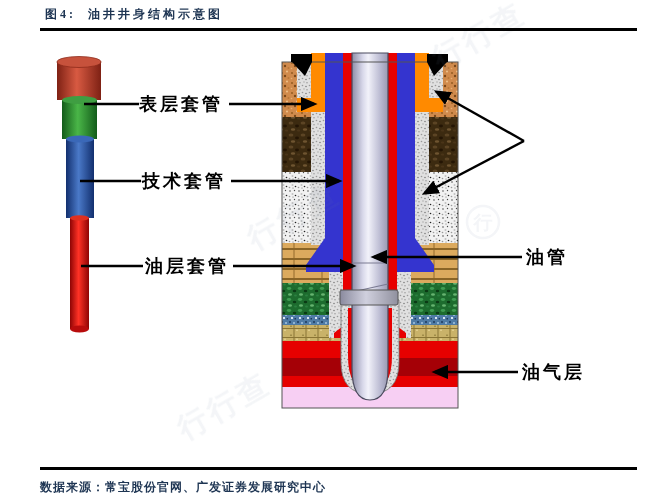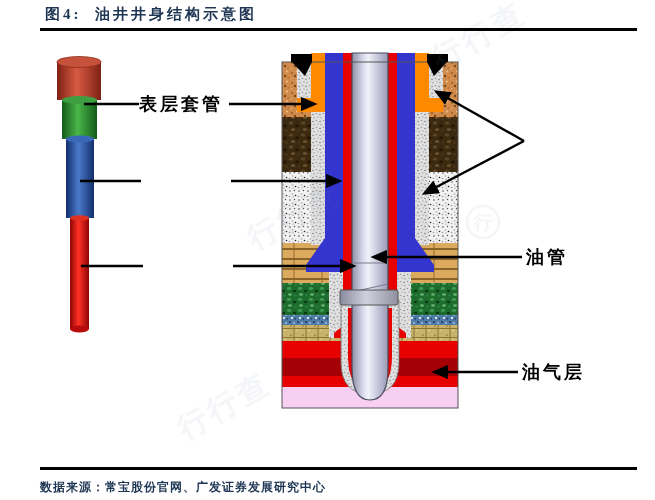--- a/index.html
+++ b/index.html
@@ -2,21 +2,21 @@
 <html style="--ink: #1e3553; --rule_black: #000000; --label_black: #000000; --casing_orange: #ff8a00; --casing_blue: #3434cf; --casing_red: #e80000; --cement_gray: #e0e0e0; --tubing_lavender: #c9c9e2; --oil_gas_red: #e60000; --oil_gas_dark_band: #a50006; --bottom_pink: #f7cff3; --stack_cap_red: #c0452f; --stack_green: #2f9e3f; --stack_blue: #2f62b0; --stack_tube_red: #e81414;"><head>
 <meta charset="utf-8">
 <style>
   html,body{margin:0;padding:0;background:#ffffff;}
   .canvas{
     position:relative;width:655px;height:500px;overflow:hidden;
     background:#ffffff;font-family:"Liberation Serif", serif;
   }
   .abs{position:absolute;}
   .title{
-    left:45px;top:3px;font-size:15px;font-weight:bold;
+    left:45px;top:3px;font-size:12px;font-weight:bold;
     color:var(--ink,#1e3553);letter-spacing:3px;white-space:pre;line-height:22px;
   }
   .rule{background:var(--rule_black,#000);height:3px;width:597px;left:40px;}
   .rule-top{top:28px;}
   .rule-bottom{top:467px;}
   .source{
     left:40px;top:477px;font-size:12px;font-weight:600;
     color:var(--ink,#1e3553);letter-spacing:1px;white-space:pre;line-height:20px;
   }
   .lbl{
@@ -223,18 +223,20 @@
       <text class="wm" x="185" y="440" transform="rotate(-30 185 440)">行行查</text>
       <circle cx="483" cy="222" r="16" fill="none" stroke="#6e86a0" stroke-width="2.5"></circle>
       <text x="483" y="229" text-anchor="middle" font-size="19" font-weight="bold" fill="#6e86a0">行</text>
     </g>
   </svg>
 
   <div class="abs title">图4:  油井井身结构示意图</div>
   <div class="abs rule rule-top"></div>
 
   <div class="abs lbl lbl-surface">表层套管</div>
+  <div class="abs lbl lbl-technical">技术套管</div>
+  <div class="abs lbl lbl-oilcasing">油层套管</div>
   <div class="abs lbl lbl-tubing">油管</div>
   <div class="abs lbl lbl-oilgas">油气层</div>
 
   <div class="abs rule rule-bottom"></div>
   <div class="abs source">数据来源：常宝股份官网、广发证券发展研究中心</div>
 </div>
 
 </body></html>

